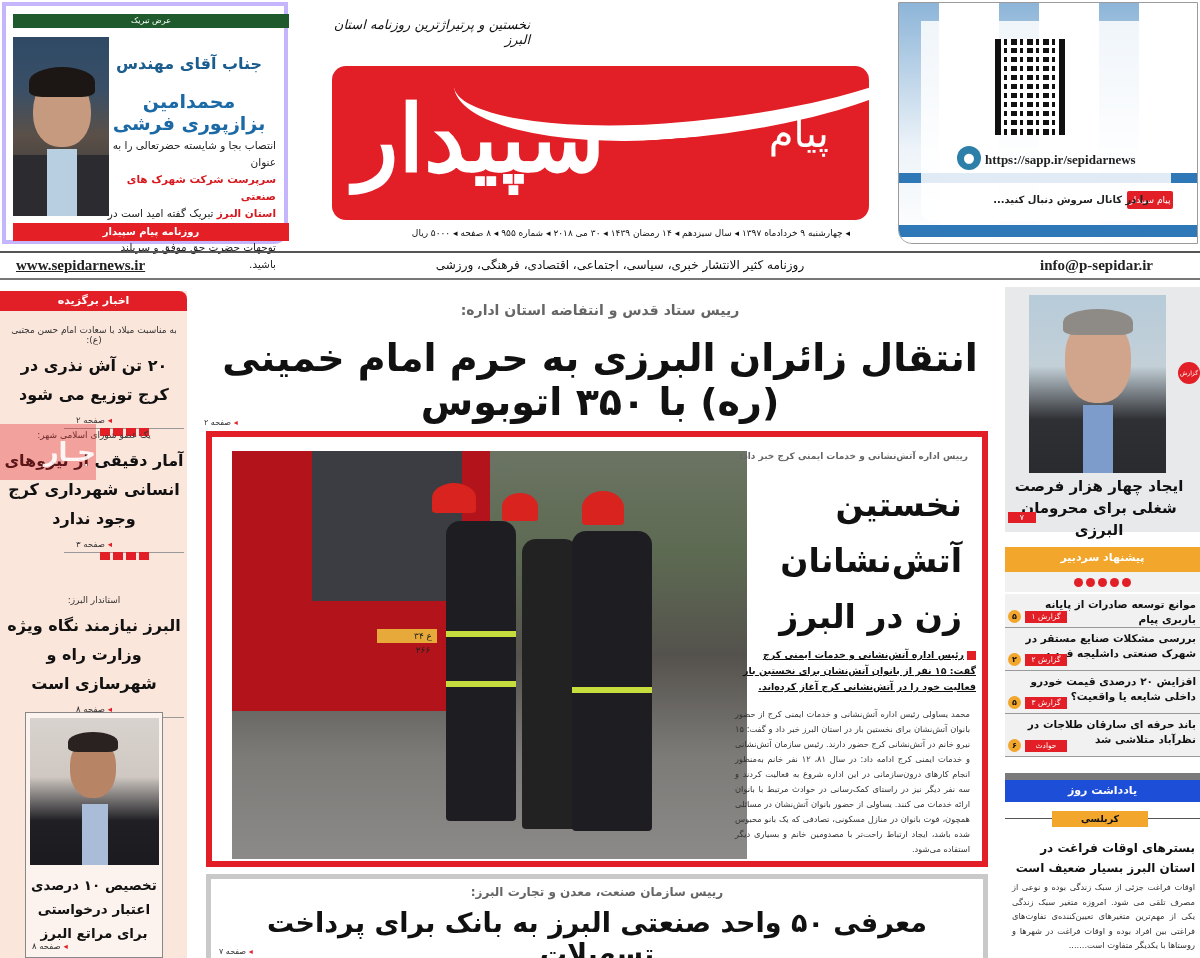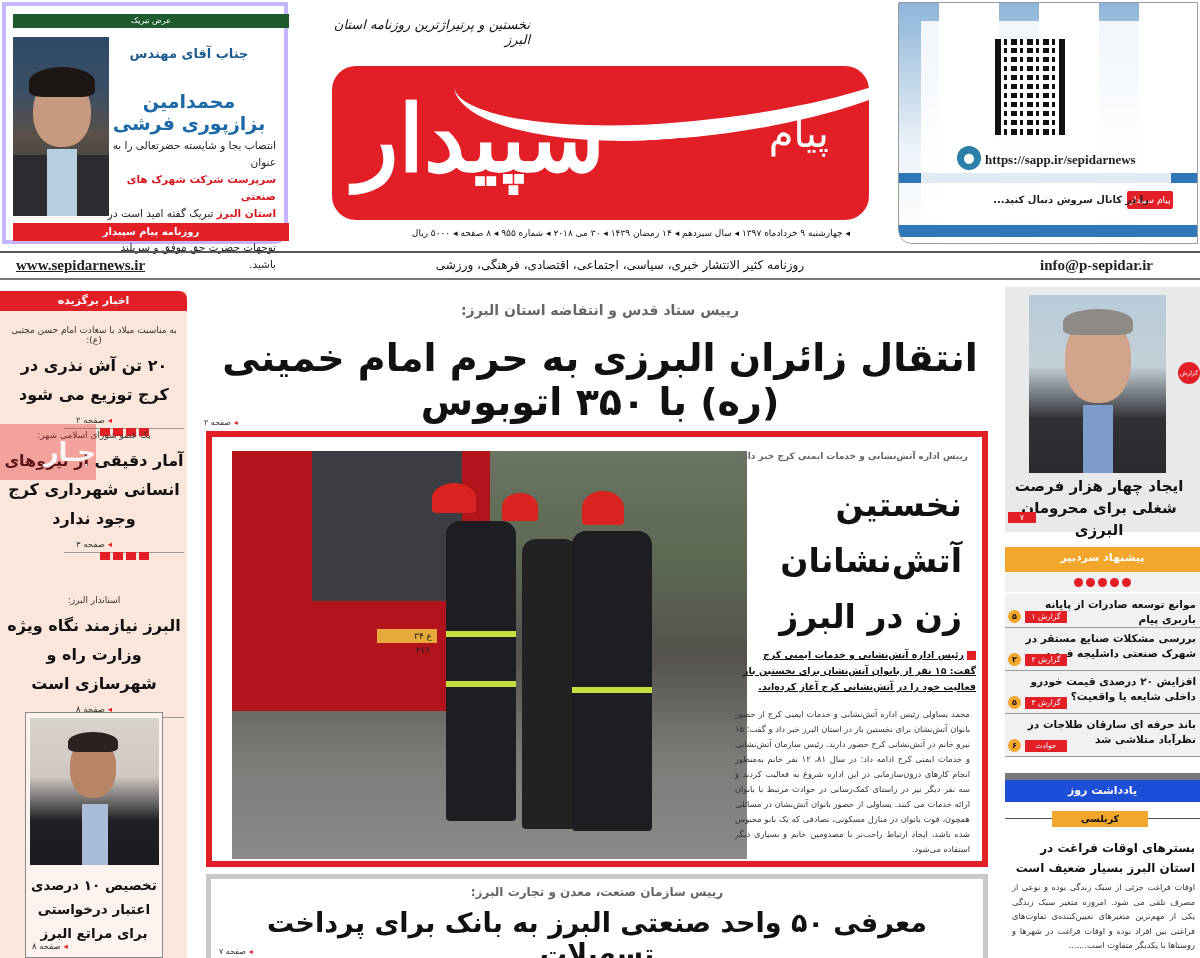--- a/index.html
+++ b/index.html
@@ -9,28 +9,28 @@
   .abs { position: absolute; }
 
   
   .ad-left { left: 2px; top: 2px; width: 286px; height: 242px; border: 4px solid #c4b5fd; border-radius: 0 0 14px 0; background: #fff; }
   .ad-left .ad-tag { position: absolute; left: 7px; top: 8px; width: 276px; height: 14px; background: #1f5a2c; color: #fff; font-size: 8px; text-align: center; line-height: 14px; }
   .ad-left .ad-photo { position: absolute; left: 7px; top: 31px; width: 96px; height: 179px; background: linear-gradient(180deg,#2f4a66 0%,#3a4f66 30%,#5b5048 55%,#2a2d33 100%); }
   .ad-left .ad-photo .face { position:absolute; left:20px; top:38px; width:58px; height:72px; border-radius:50% 50% 45% 45%; background:#c69a7e; }
   .ad-left .ad-photo .hair { position:absolute; left:16px; top:30px; width:66px; height:30px; border-radius:50% 50% 20% 20%; background:#1c1714; }
   .ad-left .ad-photo .suit { position:absolute; left:0; top:118px; width:96px; height:61px; background:#2b2b30; }
   .ad-left .ad-photo .shirt { position:absolute; left:34px; top:112px; width:30px; height:67px; background:#b8cfe2; }
-  .ad-left .ad-title1 { position: absolute; right: 10px; top: 40px; width: 170px; text-align: center; font-size: 13px; font-weight: bold; color: #1b5d8f; }
+  .ad-left .ad-title1 { position: absolute; right: 10px; top: 48px; width: 170px; text-align: center; font-size: 16px; font-weight: bold; color: #1b5d8f; }
   .ad-left .ad-title2 { position: absolute; right: 6px; top: 84px; width: 178px; text-align: center; font-size: 19px; font-weight: bold; color: #1b6aa6; }
   .ad-left .ad-body { position: absolute; right: 8px; top: 131px; width: 180px; text-align: right; font-size: 10.5px; line-height: 17px; color: #222; }
   .ad-left .ad-body .red { color: #d8181f; font-weight: bold; }
   .ad-left .ad-foot { position: absolute; left: 7px; top: 217px; width: 276px; height: 18px; background: #e41f26; color: #fff; font-size: 10px; font-weight: bold; text-align: center; line-height: 18px; }
 
   .slogan { left: 330px; top: 17px; width: 200px; font-family: "DejaVu Serif", serif; font-style: italic; font-size: 13px; color: #111; text-align: right; }
-  .logo { left: 332px; top: 66px; width: 537px; height: 154px; background: #e21f26; border-radius: 24px; overflow: hidden; }
+  .logo { left: 332px; top: 66px; width: 537px; height: 154px; background: #e21f26; border-radius: 14px; overflow: hidden; }
   .logo .logo-main { position: absolute; left: 22px; top: 18px; font-family: "DejaVu Serif", serif; font-size: 92px; font-weight: bold; color: #fff; line-height: 110px; letter-spacing: 2px; }
   .logo .logo-sub { position: absolute; right: 40px; top: 44px; font-family: "DejaVu Serif", serif; font-size: 40px; color: #fff; }
   .logo .swoosh { position: absolute; left: 120px; top: -100px; width: 520px; height: 170px; border-bottom: 16px solid #fff; border-radius: 0 0 60% 40%; transform: rotate(-4deg); }
   .dateline { left: 330px; top: 228px; width: 520px; font-size: 9px; color: #111; text-align: right; white-space: nowrap; }
 
   .ad-right { left: 898px; top: 2px; width: 300px; height: 242px; border: 1px solid #9a9a9a; border-radius: 0 0 0 14px; background: #fff; overflow: hidden; }
   .ad-right .stripe { position: absolute; top: 0; height: 242px; width: 40px; background: linear-gradient(180deg,#2f78b8 0%, #dfeaf4 60%, #ffffff 100%); opacity: .55; }
   .ad-right .card { position: absolute; left: 22px; top: 18px; width: 250px; height: 200px; background: rgba(255,255,255,.85); border-radius: 0 0 10px 10px; }
   .ad-right .qr { position: absolute; left: 96px; top: 36px; width: 70px; height: 96px; background:
       repeating-linear-gradient(90deg,#111 0 6px,#fff 6px 9px,#111 9px 12px,#fff 12px 16px),
@@ -215,21 +215,21 @@
 <div class="abs left-photo-box">
   <div class="left-photo">
     <div class="shirt"></div>
       <div class="face"></div>
       <div class="hair"></div>
   </div>
   <div class="cap rtl">تخصیص ۱۰ درصدی اعتبار درخواستی برای مراتع البرز</div>
   <div class="page-ref rtl"><span class="arrow">◂</span> <span>صفحه ۸</span></div>
 </div>
 
-<div class="abs lead-kicker rtl">رییس ستاد قدس و انتفاضه استان البرز:</div>
+<div class="abs lead-kicker rtl">رییس ستاد قدس و انتفاضه استان اداره:</div>
 <div class="abs lead-headline rtl">انتقال زائران البرزی به حرم امام خمینی (ره) با ۳۵۰ اتوبوس</div>
 <div class="abs lead-page rtl"><span class="arrow">◂</span> <span>صفحه ۲</span></div>
 
 <div class="abs feature">
   <div class="feature-photo">
     <div class="truck"></div>
     <div class="pump"></div>
     <div class="plate">۳۴ ع ۲۶۶</div>
     <div class="ff" style="left:214px; top:70px; width:70px; height:300px;"></div>
     <div class="ff" style="left:290px; top:88px; width:56px; height:290px; background:#222;"></div>

